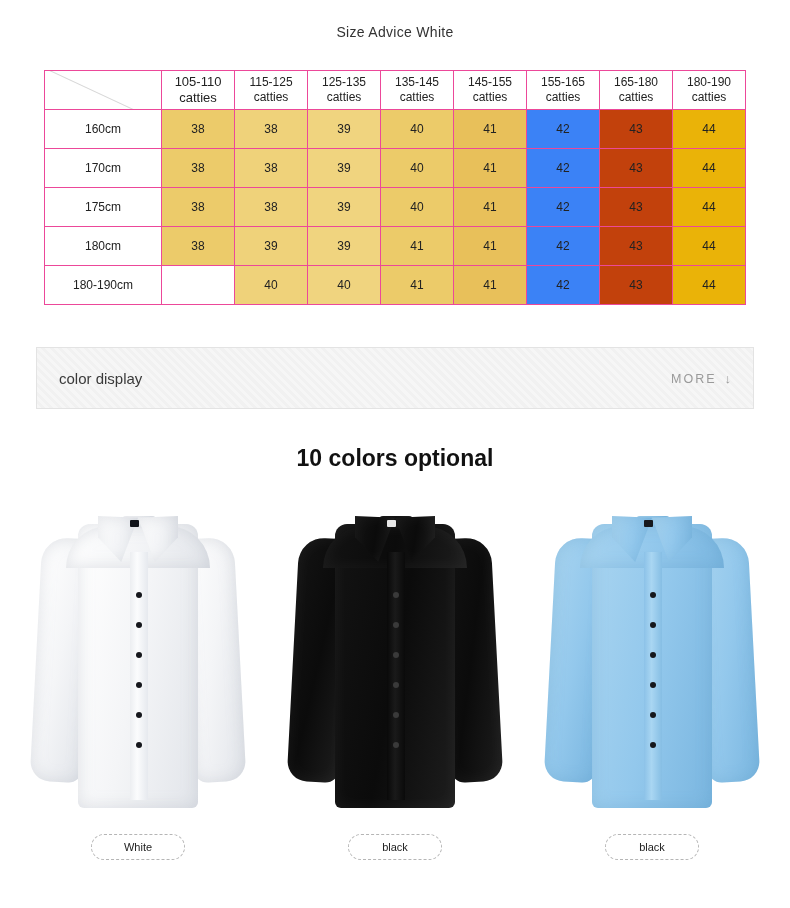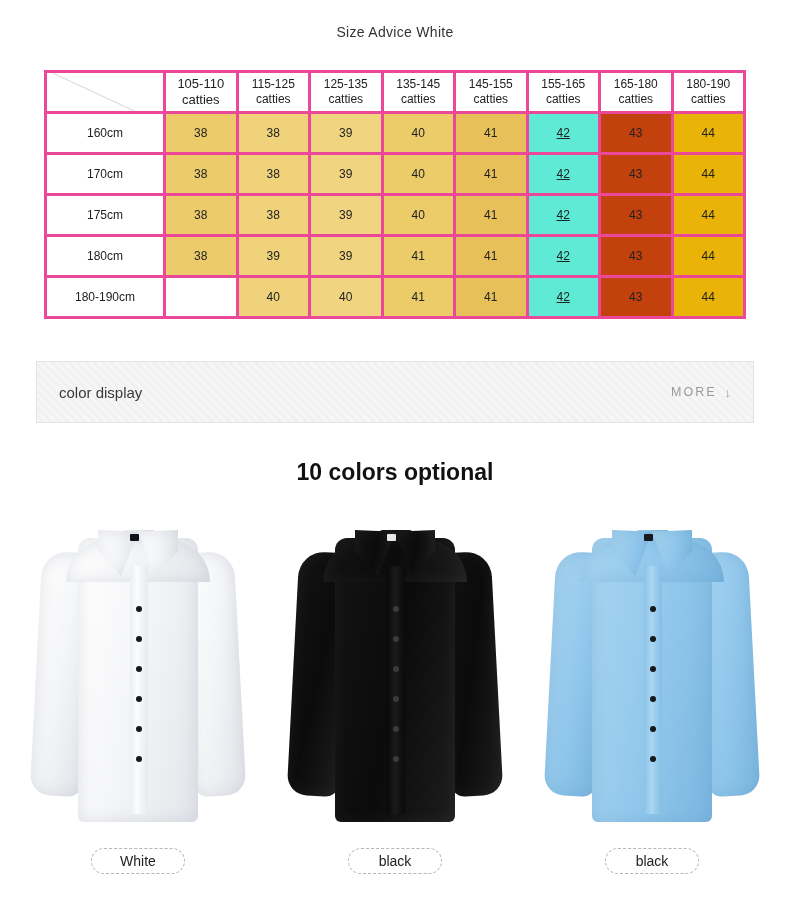--- a/index.html
+++ b/index.html
@@ -28,21 +28,21 @@
   
   .table-wrap {
     margin: 30px 44px 0 44px;
   }
   table.size-chart {
     border-collapse: collapse;
     width: 702px;
     table-layout: fixed;
   }
   table.size-chart td {
-    border: 3px solid #ec4899;
+    border: 1px solid #ec4899;
     height: 38px;
     text-align: center;
     vertical-align: middle;
     font-size: 12px;
     color: #222;
     padding: 0 2px;
   }
   td.corner {
     width: 112px;
     position: relative;
@@ -77,21 +77,21 @@
   td.rowlabel {
     font-size: 11px;
     color: #222;
   }
   
   .c0 { background: #eccb6a; }
   .c1 { background: #efd27a; }
   .c2 { background: #f0d47f; }
   .c3 { background: #eccb69; }
   .c4 { background: #e8c05a; }
-  .c5 { background: #5eead4; text-decoration: underline; }
+  .c5 { background: #3b82f6; }
   .c6 { background: #c2410c; }
   .c7 { background: #eab308; }
   .blank { background: #ffffff; }
 
   
   .banner {
     margin: 42px 36px 0 36px;
     height: 62px;
     border: 1px solid #e3e3e3;
     background:
@@ -101,21 +101,21 @@
     justify-content: space-between;
     padding: 0 22px;
     box-sizing: border-box;
   }
   .banner-label {
     font-size: 15px;
     color: #3a3a3a;
   }
   .banner-more {
     display: flex;
-    align-items: center;
+    align-items: flex-end;
     gap: 8px;
     color: #9a9a9a;
     font-size: 12.5px;
     letter-spacing: 2px;
   }
   .banner-more .arrow {
     font-size: 13px;
     letter-spacing: 0;
   }
 
@@ -147,21 +147,21 @@
   }
   .shirt-caption {
     margin-top: 14px;
     width: 92px;
     height: 24px;
     border: 1px dashed #b5b5b5;
     border-radius: 13px;
     display: flex;
     align-items: center;
     justify-content: center;
-    font-size: 14px;
+    font-size: 11px;
     color: #222;
   }
 
   
   .shirt { position: absolute; left: 0; top: 0; width: 256px; height: 330px; }
   .torso {
     position: absolute;
     left: 68px; top: 34px;
     width: 120px; height: 284px;
     border-radius: 12px 12px 6px 6px;

